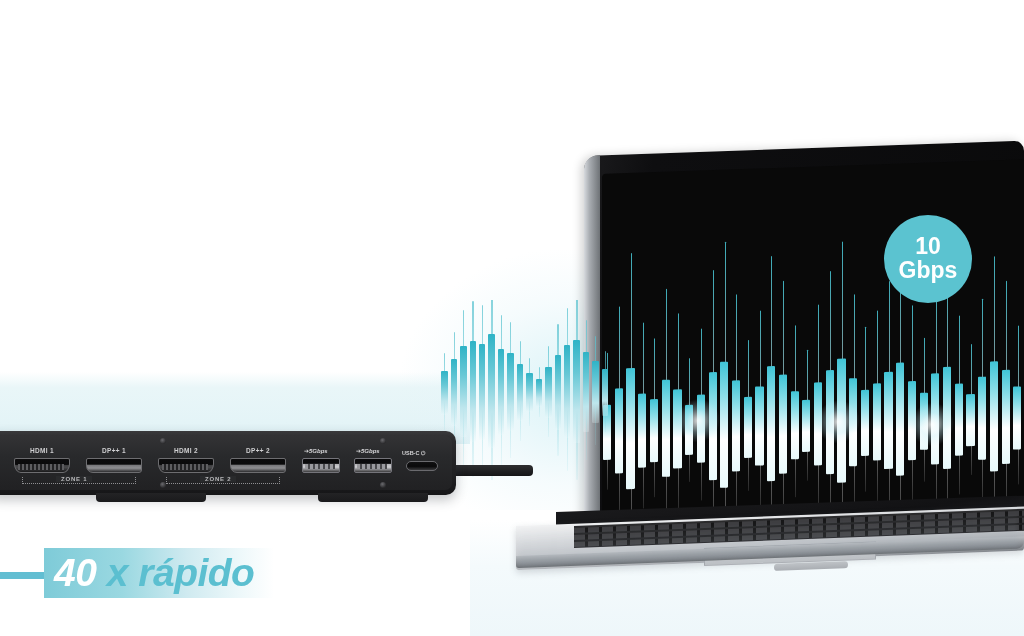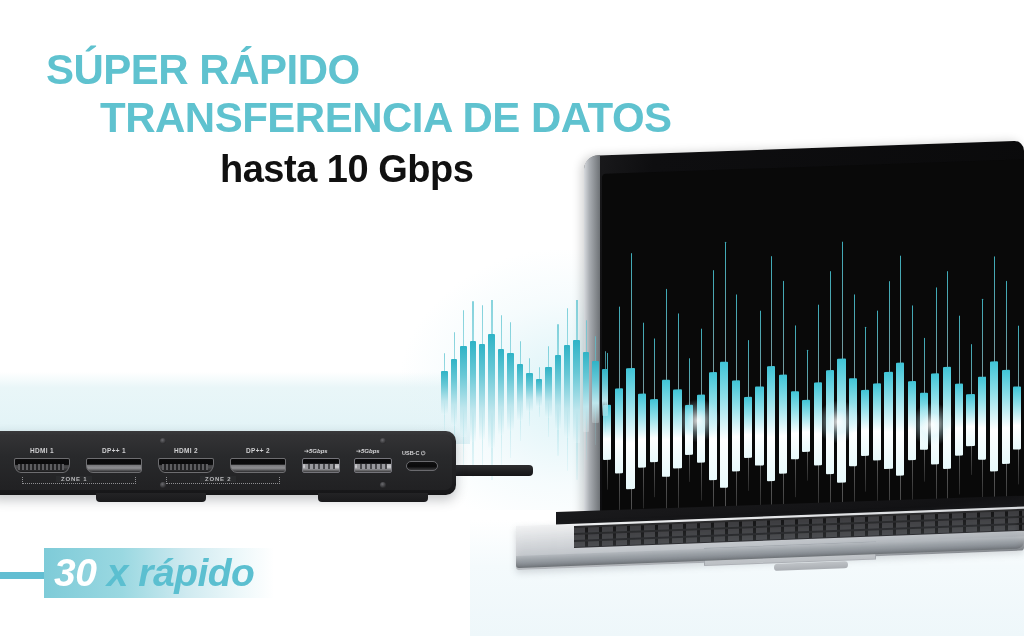--- a/index.html
+++ b/index.html
@@ -228,25 +228,20 @@
 </style>
 </head>
 <body>
 
 <div id="stage">
 
   <div class="bg-band"></div>
   <div class="bg-desk"></div>
   <div class="bg-glow"></div>
 
-  <div class="headline">
-    <div class="hl1">SÚPER RÁPIDO</div>
-    <div class="hl2">TRANSFERENCIA DE DATOS</div>
-    <div class="hl3">hasta 10 Gbps</div>
-  </div>
 
 
   <div class="laptop">
     <div class="lid"></div>
     <div class="lid-edge"></div>
 
     <div class="screen">
       <div class="wave-in" id="wave-inside">
           <div class="bar" style="left: 5.36111px; top: 178.88px; width: 1px; height: 137.6px; background: linear-gradient(rgba(70, 200, 215, 0.85) 0%, rgba(255, 255, 255, 0.55) 55%, rgba(255, 255, 255, 0.12) 100%);"></div>
           <div class="bar" style="left: 1px; top: 231.168px; width: 8.22222px; height: 55.04px; background: linear-gradient(rgb(63, 196, 214) 0%, rgb(143, 223, 233) 28%, rgb(255, 255, 255) 62%, rgb(232, 249, 251) 100%);"></div>
@@ -373,20 +368,24 @@
       <div class="bar" style="left: 136.344px; top: -1.7856px; width: 1.2px; height: 181.44px; background: linear-gradient(rgba(90, 195, 208, 0.75), rgba(150, 220, 230, 0.15));"></div>
       <div class="bar" style="left: 133.422px; top: 39.6864px; width: 6.44444px; height: 103.68px; background: linear-gradient(rgb(47, 179, 198) 0%, rgb(104, 200, 214) 32%, rgb(190, 230, 237) 68%, rgba(235, 250, 252, 0.25) 100%);"></div>
       <div class="bar" style="left: 145.789px; top: 19.6762px; width: 1.2px; height: 140.616px; background: linear-gradient(rgba(90, 195, 208, 0.75), rgba(150, 220, 230, 0.15));"></div>
       <div class="bar" style="left: 142.867px; top: 51.817px; width: 6.44444px; height: 80.352px; background: linear-gradient(rgb(47, 179, 198) 0%, rgb(104, 200, 214) 32%, rgb(190, 230, 237) 68%, rgba(235, 250, 252, 0.25) 100%);"></div>
       <div class="bar" style="left: 155.233px; top: 36.3686px; width: 1.2px; height: 108.864px; background: linear-gradient(rgba(90, 195, 208, 0.75), rgba(150, 220, 230, 0.15));"></div>
       <div class="bar" style="left: 152.311px; top: 61.2518px; width: 6.44444px; height: 62.208px; background: linear-gradient(rgb(47, 179, 198) 0%, rgb(104, 200, 214) 32%, rgb(190, 230, 237) 68%, rgba(235, 250, 252, 0.25) 100%);"></div>
       <div class="bar" style="left: 164.678px; top: 50.6765px; width: 1.2px; height: 81.648px; background: linear-gradient(rgba(90, 195, 208, 0.75), rgba(150, 220, 230, 0.15));"></div>
       <div class="bar" style="left: 161.756px; top: 69.3389px; width: 6.44444px; height: 46.656px; background: linear-gradient(rgb(47, 179, 198) 0%, rgb(104, 200, 214) 32%, rgb(190, 230, 237) 68%, rgba(235, 250, 252, 0.25) 100%);"></div>
     </div>
 
+  <div class="badge badge-10">
+    <span>10</span>
+    <span>Gbps</span>
+  </div>
 
   <div class="dock">
     <div class="cable"></div>
     <div class="dock-body"></div>
     <div class="dock-face">
 
       <div class="screwhole" style="left:168px;top:2px;"></div>
       <div class="screwhole" style="left:168px;top:46px;"></div>
       <div class="screwhole" style="left:388px;top:2px;"></div>
       <div class="screwhole" style="left:388px;top:46px;"></div>
@@ -441,16 +440,16 @@
       <div class="ss-logo" style="left:410px;top:14px;font-style:normal;font-size:5.5px;"><span>USB-C</span> ⏻</div>
 
     </div>
     <div class="dock-foot"></div>
     <div class="dock-foot2"></div>
   </div>
 
   <div class="fast">
     <div class="fast-line"></div>
     <div class="fast-band"></div>
-    <div class="fast-text"><span class="fast-num">30</span> <span class="fast-rest">x rápido</span></div>
+    <div class="fast-text"><span class="fast-num">40</span> <span class="fast-rest">x rápido</span></div>
   </div>
 
 </div>
 
 </body></html>

